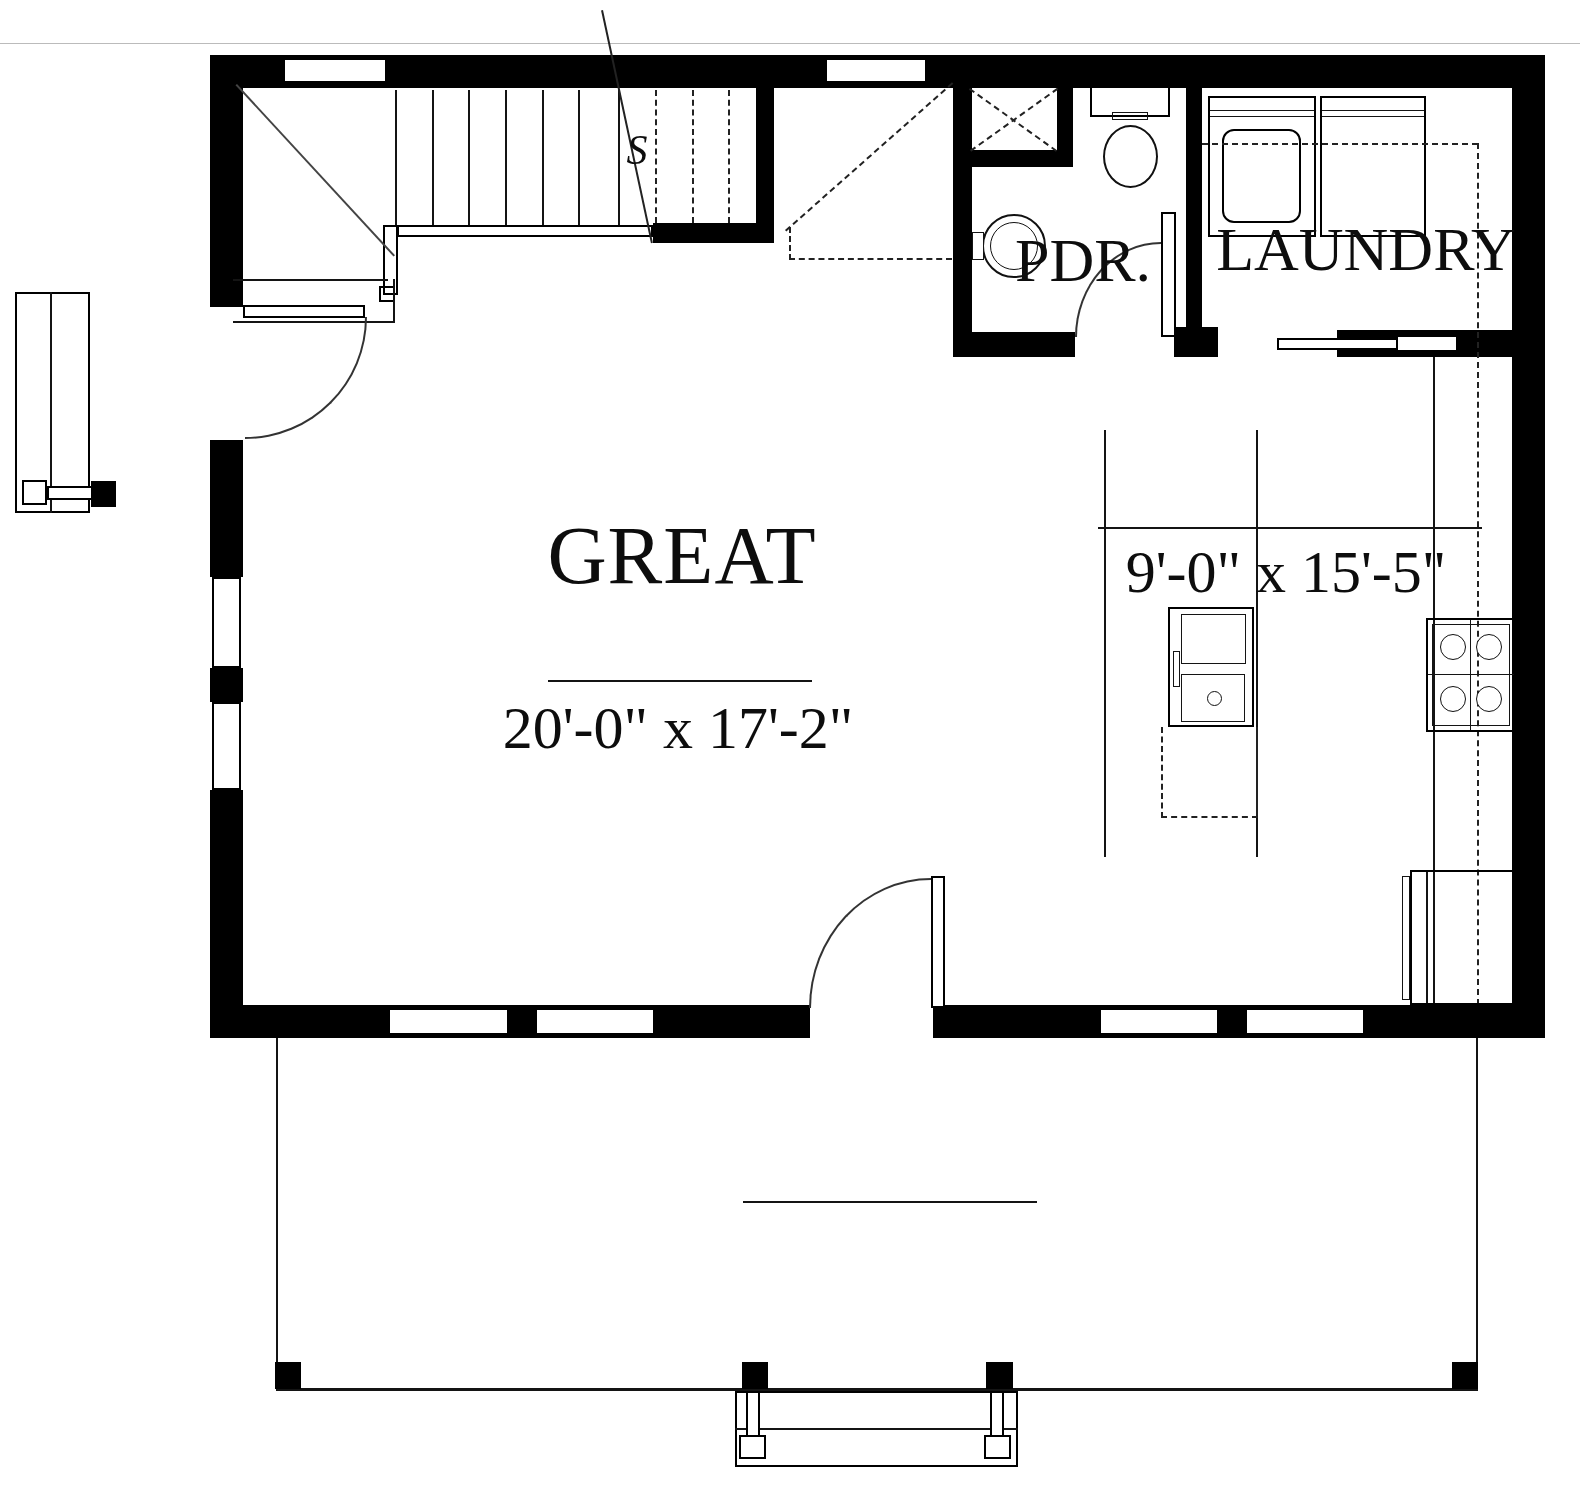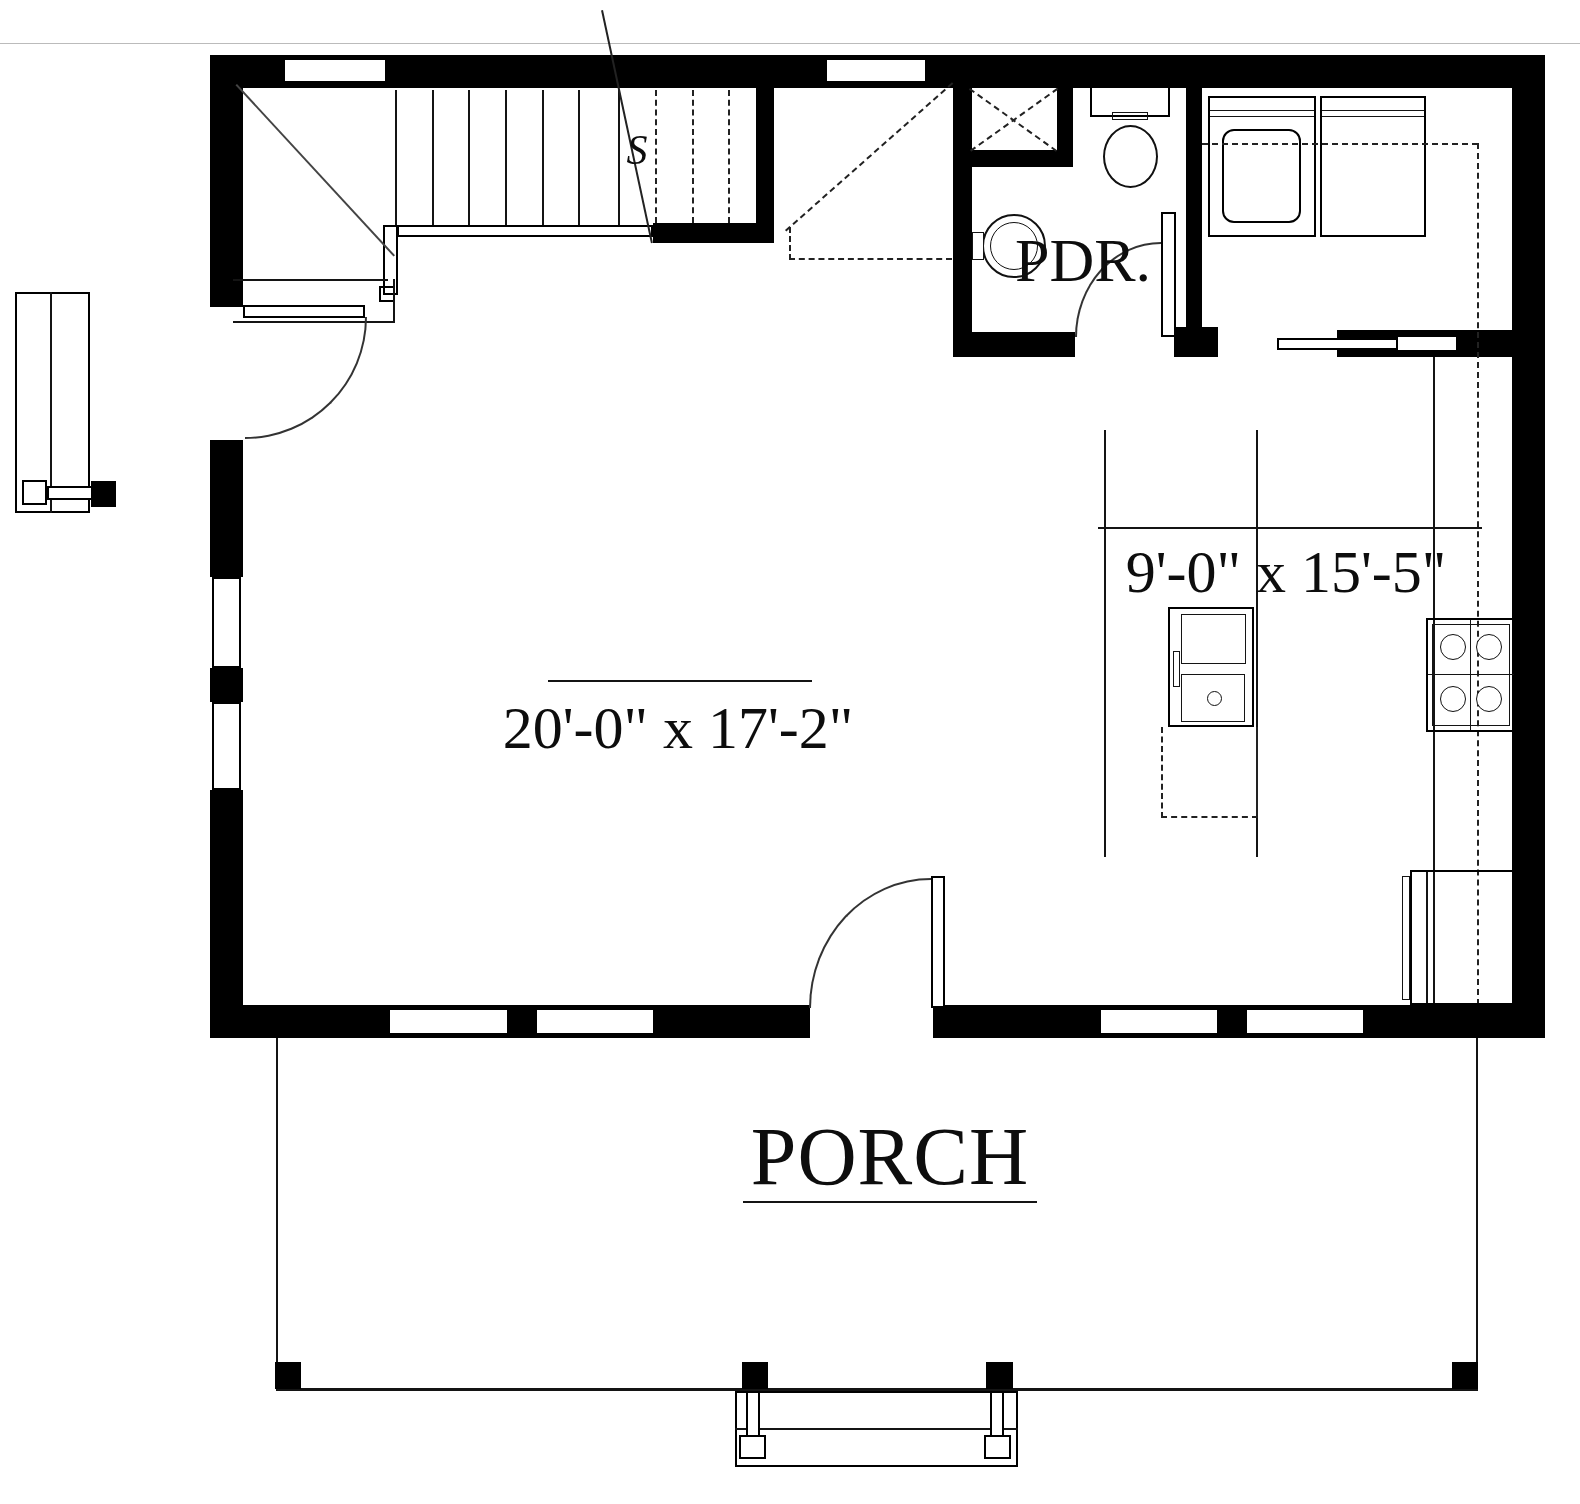--- a/index.html
+++ b/index.html
@@ -161,23 +161,24 @@
   <div class="wall" style="left:986px;top:1362px;width:27px;height:27px;"></div>
   <div class="wall" style="left:1452px;top:1362px;width:26px;height:27px;"></div>
 
   <div class="obox" style="left:735px;top:1391px;width:283px;height:76px;"></div>
   <div class="line" style="left:735px;top:1428px;width:283px;height:2px;"></div>
   <div class="dline" style="left:746px;top:1391px;width:14px;height:46px;"></div>
   <div class="dline" style="left:990px;top:1391px;width:14px;height:46px;"></div>
   <div class="obox" style="left:739px;top:1435px;width:27px;height:24px;"></div>
   <div class="obox" style="left:984px;top:1435px;width:27px;height:24px;"></div>
 
+  <div class="lbl title" style="left:682px;top:556px;">GREAT</div>
   <div class="line" style="left:548px;top:680px;width:264px;height:2px;"></div>
   <div class="lbl dims" style="left:678px;top:728px;">20'-0" x 17'-2"</div>
 
   <div class="lbl dims" style="left:1286px;top:572px;">9'-0" x 15'-5"</div>
 
   <div class="lbl roomsm" style="left:1083px;top:260px;">PDR.</div>
+  <div class="lbl roomsm" style="left:1366px;top:249px;">LAUNDRY</div>
 
-  <div class="lbl title" style="left:890px;top:1157px;">PORCH</div>
   <div class="line" style="left:743px;top:1201px;width:294px;height:2px;"></div>
 
 </div>
 
 </body></html>

